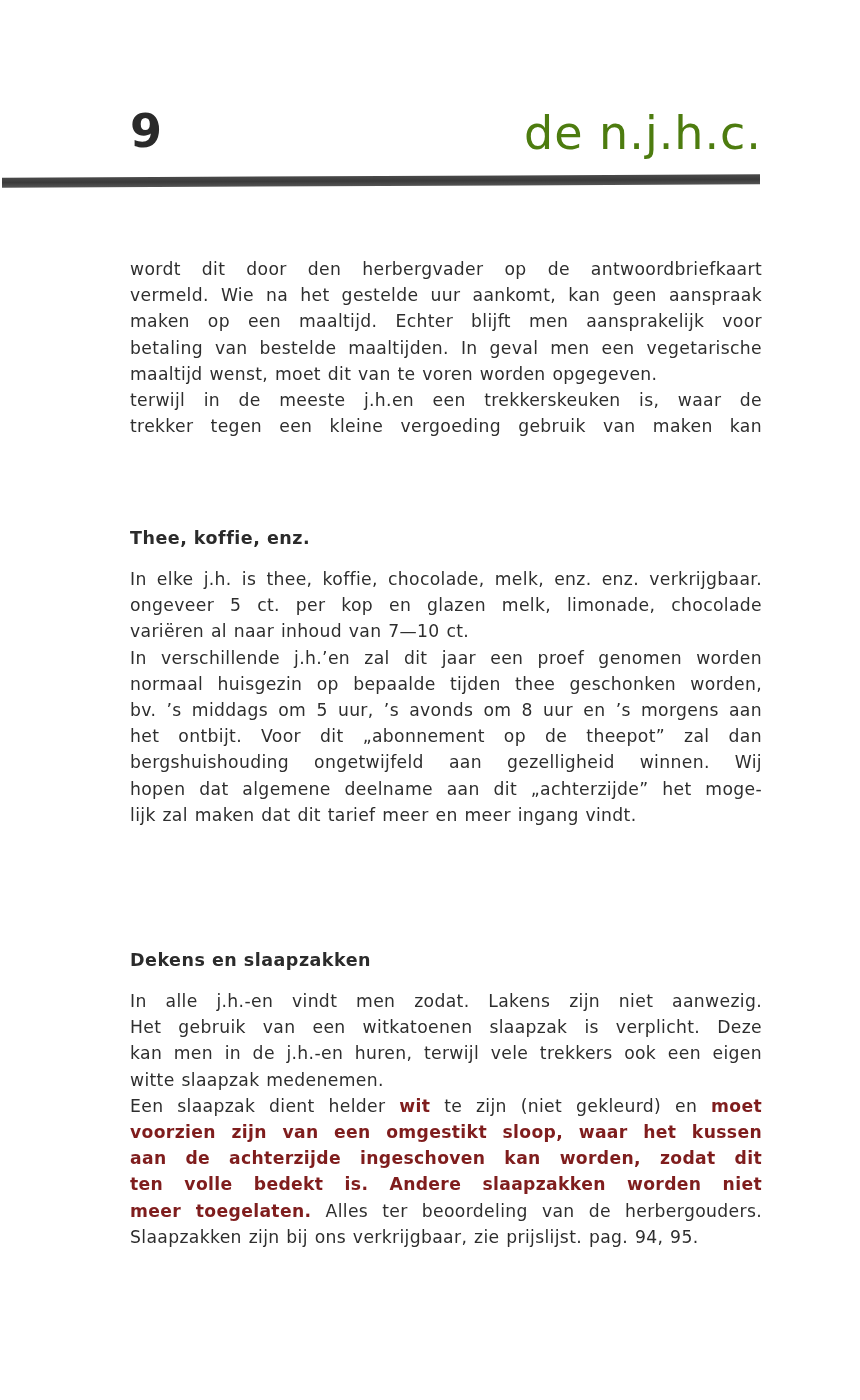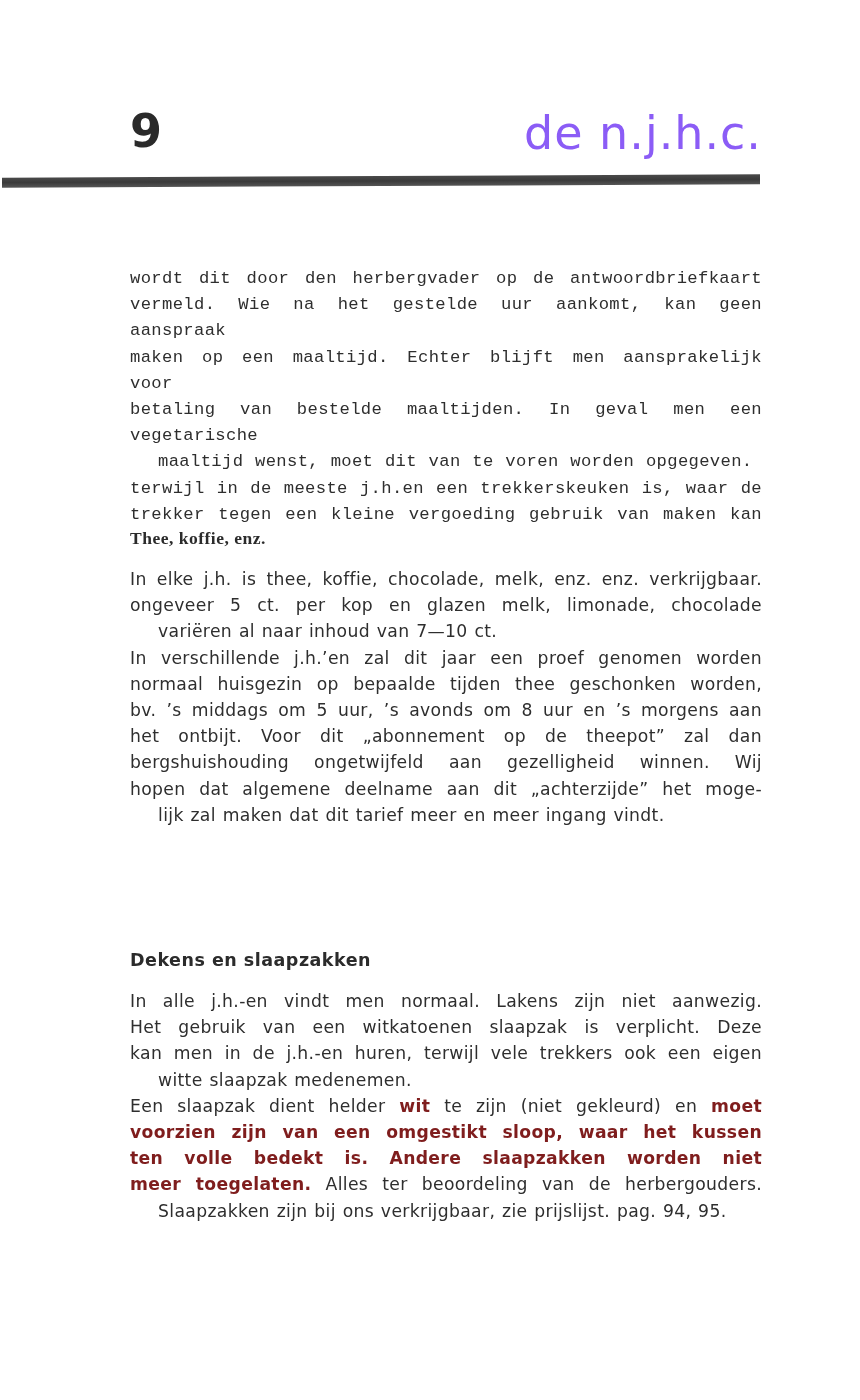--- a/index.html
+++ b/index.html
@@ -23,21 +23,21 @@
       font-weight: bold;
       line-height: 1;
       color: #2a2a2a;
     }
     .running-head {
       position: absolute;
       right: 98px;
       top: 110px;
       font-size: 46px;
       line-height: 1;
-      color: #8b5cf6;
+      color: #4d7c0f;
       letter-spacing: 1px;
     }
     .header-rule {
       position: absolute;
       left: 2px;
       top: 176px;
       width: 758px;
       height: 10px;
       background: linear-gradient(#4a4a4a, #3a3a3a 50%, #555);
       transform: skewY(-0.25deg);
@@ -48,78 +48,79 @@
       width: 632px;
       font-size: 17.2px;
       line-height: 26.2px;
       text-align: justify;
       letter-spacing: 0.35px;
       word-spacing: 1px;
       color: #2e2e2e;
     }
     .body-block p { margin: 0; }
     .body-block .line { display: block; text-align-last: justify; }
-    .body-block .line.last { text-align-last: left; margin-left: 28px; }
+    .body-block .line.last { text-align-last: left; }
     .heading {
       position: absolute;
       left: 130px;
       font-size: 17.5px;
       font-weight: bold;
       letter-spacing: 0.5px;
       color: #2b2b2b;
     }
     b { font-weight: bold; color: #7f1d1d; }
   </style>
 </head>
 <body>
 
 <div class="page-number">9</div>
 <div class="running-head">de n.j.h.c.</div>
 <div class="header-rule"></div>
 
-<div class="body-block" style="top:266px;font-family:Liberation Mono, monospace;">
+<div class="body-block" style="top:256px;">
   <p>
     <span class="line">wordt dit door den herbergvader op de antwoordbriefkaart</span>
     <span class="line">vermeld. Wie na het gestelde uur aankomt, kan geen aanspraak</span>
     <span class="line">maken op een maaltijd. Echter blijft men aansprakelijk voor</span>
     <span class="line">betaling van bestelde maaltijden. In geval men een vegetarische</span>
     <span class="line last">maaltijd wenst, moet dit van te voren worden opgegeven.</span>
   </p>
   <p>
     <span class="line">terwijl in de meeste j.h.en een trekkerskeuken is, waar de</span>
     <span class="line">trekker tegen een kleine vergoeding gebruik van maken kan</span>
   </p>
 </div>
 
-<div class="heading" style="top:528px;font-family:Liberation Serif, serif;">Thee, koffie, enz.</div>
+<div class="heading" style="top:528px;">Thee, koffie, enz.</div>
 <div class="body-block" style="top:566px;">
   <p>
     <span class="line">In elke j.h. is thee, koffie, chocolade, melk, enz. enz. verkrijgbaar.</span>
     <span class="line">ongeveer 5 ct. per kop en glazen melk, limonade, chocolade</span>
     <span class="line last">variëren al naar inhoud van 7—10 ct.</span>
   </p>
   <p>
     <span class="line">In verschillende j.h.’en zal dit jaar een proef genomen worden</span>
     <span class="line">normaal huisgezin op bepaalde tijden thee geschonken worden,</span>
     <span class="line">bv. ’s middags om 5 uur, ’s avonds om 8 uur en ’s morgens aan</span>
     <span class="line">het ontbijt. Voor dit „abonnement op de theepot” zal dan</span>
     <span class="line">bergshuishouding ongetwijfeld aan gezelligheid winnen. Wij</span>
     <span class="line">hopen dat algemene deelname aan dit „achterzijde” het moge-</span>
     <span class="line last">lijk zal maken dat dit tarief meer en meer ingang vindt.</span>
   </p>
 </div>
 
 <div class="heading" style="top:950px;">Dekens en slaapzakken</div>
 <div class="body-block" style="top:988px;">
   <p>
-    <span class="line">In alle j.h.-en vindt men normaal. Lakens zijn niet aanwezig.</span>
+    <span class="line">In alle j.h.-en vindt men zodat. Lakens zijn niet aanwezig.</span>
     <span class="line">Het gebruik van een witkatoenen slaapzak is verplicht. Deze</span>
     <span class="line">kan men in de j.h.-en huren, terwijl vele trekkers ook een eigen</span>
     <span class="line last">witte slaapzak medenemen.</span>
   </p>
   <p>
     <span class="line"><span>Een slaapzak dient helder </span><b>wit</b><span> te zijn (niet gekleurd) en </span><b>moet</b></span>
     <span class="line"><b>voorzien zijn van een omgestikt sloop, waar het kussen</b></span>
+    <span class="line"><b>aan de achterzijde ingeschoven kan worden, zodat dit</b></span>
     <span class="line"><b>ten volle bedekt is. Andere slaapzakken worden niet</b></span>
     <span class="line"><b>meer toegelaten.</b><span> Alles ter beoordeling van de herbergouders.</span></span>
     <span class="line last">Slaapzakken zijn bij ons verkrijgbaar, zie prijslijst. pag. 94, 95.</span>
   </p>
 </div>
 
 </body></html>

